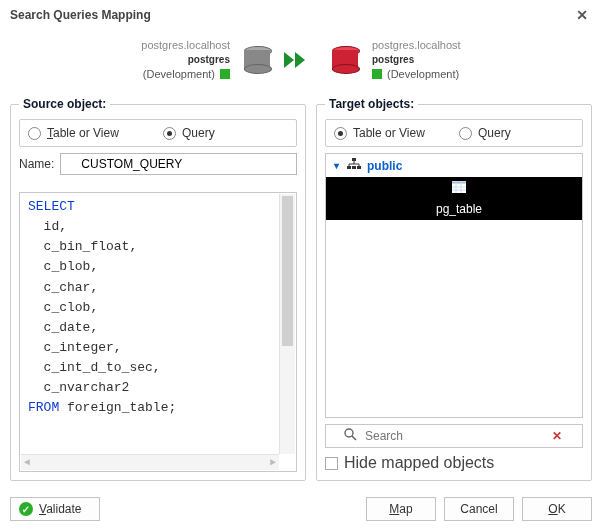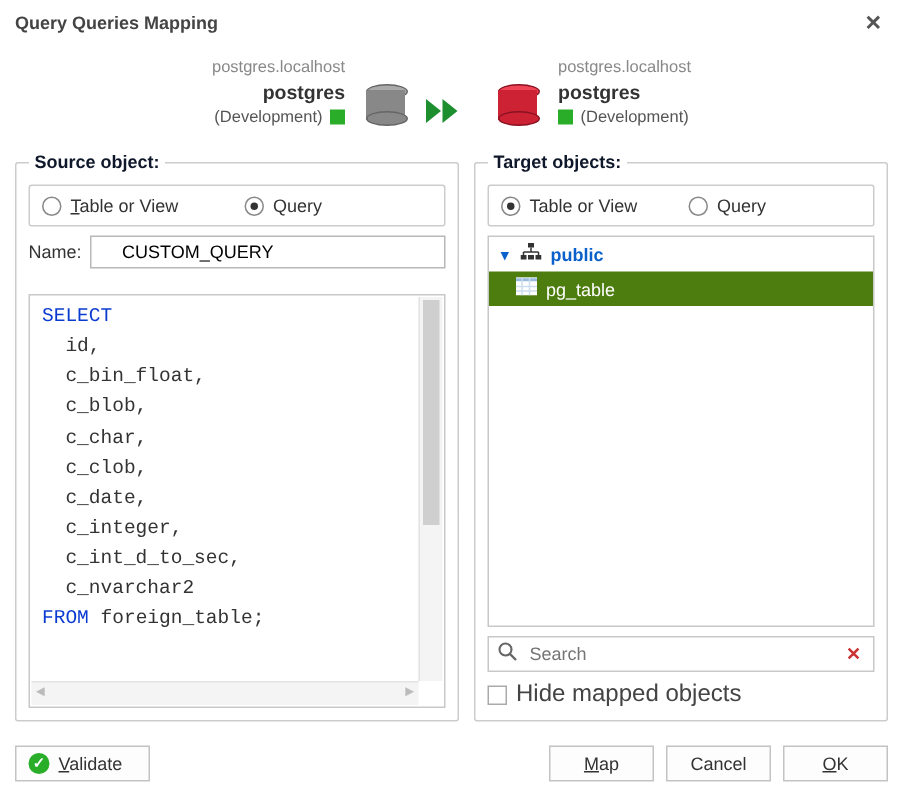--- a/index.html
+++ b/index.html
@@ -22,31 +22,31 @@
     color: #444;
   }
   .titlebar .spacer { flex: 1; }
   .titlebar .close {
     cursor: pointer; font-size: 14px; color: #555;
     padding: 0 4px;
   }
 
   
   .conn-row {
-    display: flex; align-items: flex-end; justify-content: center;
+    display: flex; align-items: center; justify-content: center;
     gap: 14px; padding: 10px 0 16px 0;
     border-bottom: 1px solid #fff;
   }
   .conn-side {
     display: flex; flex-direction: column; gap: 3px;
   }
   .conn-side.right { align-items: flex-start; }
   .conn-side.left { align-items: flex-end; }
   .conn-label-host { color: #888; font-size: 11px; }
-  .conn-label-db { font-weight: bold; font-size: 13px; }
+  .conn-label-db { font-weight: bold; font-size: 10px; }
   .conn-env-row { display:flex; align-items:center; gap:5px; font-size:11px; color:#555; }
   .db-cyl {
     width: 26px; height: 28px; position: relative; flex-shrink: 0;
   }
   .db-cyl::before, .db-cyl::after {
     content:""; position:absolute; left:0; width:26px; border-radius: 50%;
   }
   .db-cyl.src { }
   .db-cyl.src .body { position:absolute; top:4px; bottom:4px; left:0; right:0; background:#888; }
   .db-cyl.src::before { top:0; height:8px; background:#aaa; border:1px solid #666;}
@@ -130,26 +130,26 @@
     flex:1; border:1px solid #c8c8c8; background:#fff;
     overflow:auto; margin-bottom:6px;
     min-height:0;
   }
   .tree-row {
     display:flex; align-items:center; gap:6px; padding:4px 8px;
   }
   .tree-row.schema { color:#0b61cb; font-weight:bold; }
   .tree-row.schema .chev { color:#0b61cb; font-size:10px; margin-right:2px;}
   .tree-row.item {
-    background:#4d7c0f; color:#fff; padding-left:18px;
+    background:#000000; color:#fff; padding-left:18px;flex-direction:column;
   }
 
   .search-row {
     display:flex; align-items:center; gap:6px;
-    border:1px solid #c8c8c8; padding:3px 6px; height:24px;
+    border:1px solid #c8c8c8; padding:3px 18px; height:24px;
     margin-bottom:6px;
   }
   .search-row input {
     flex:1; border:none; outline:none; font-size:12px; color:#888;
   }
   .search-row .clear { color:#c33; font-weight:bold; cursor:pointer; padding:0 2px; }
 
   .hide-row { display:flex; align-items:center; gap:6px; font-size:16px; color:#444;}
   .cb { width:13px; height:13px; border:1px solid #aaa; background:#fff; }
 
@@ -171,21 +171,21 @@
   .check-circle {
     width:14px; height:14px; border-radius:50%; background:#2aae2a;
     display:flex; align-items:center; justify-content:center; color:#fff;
     font-size:10px; font-weight:bold;
   }
 </style>
 </head>
 <body>
 
 <div class="titlebar">
-  <span>Query Queries Mapping</span>
+  <span>Search Queries Mapping</span>
   <span class="spacer"></span>
   <span class="close">✕</span>
 </div>
 
 <div class="conn-row">
   <div class="conn-side left">
     <span class="conn-label-host">postgres.localhost</span>
     <span class="conn-label-db">postgres</span>
     <span class="conn-env-row">
       <span>(Development)</span>

